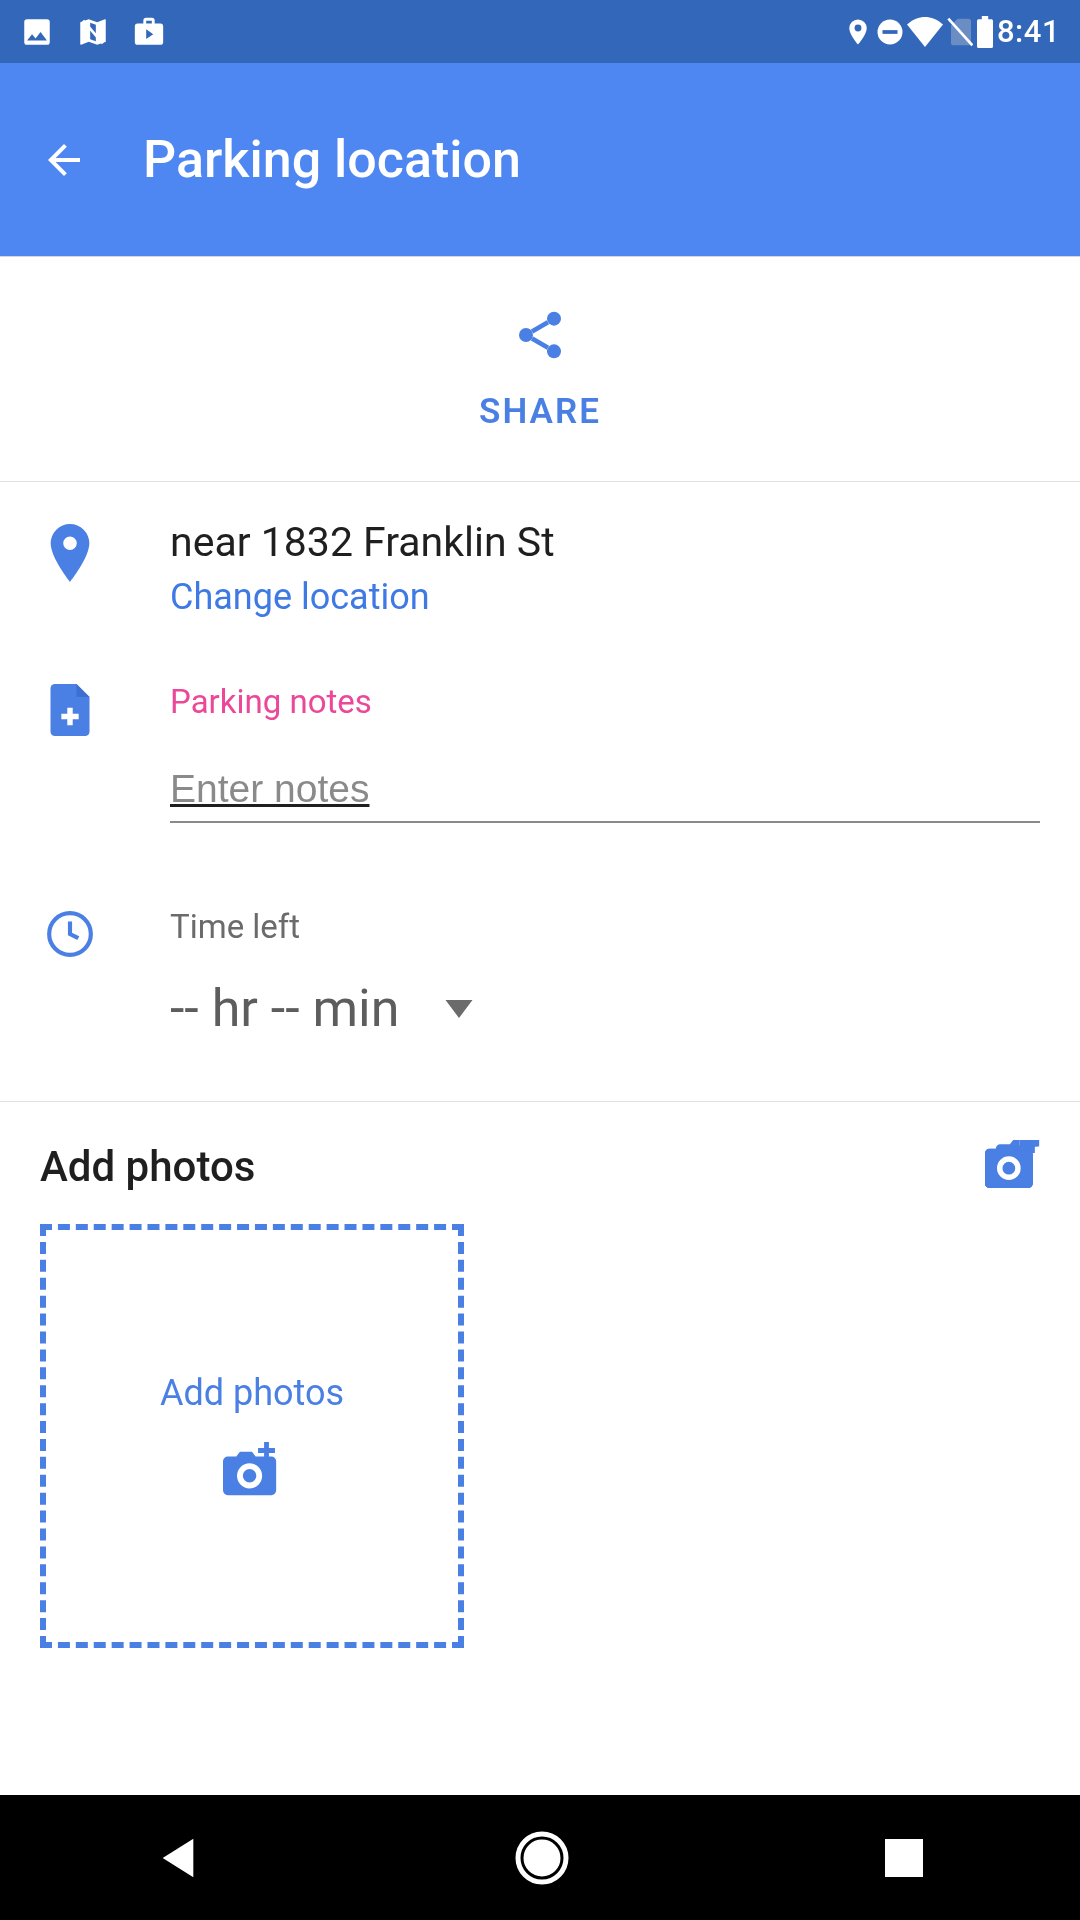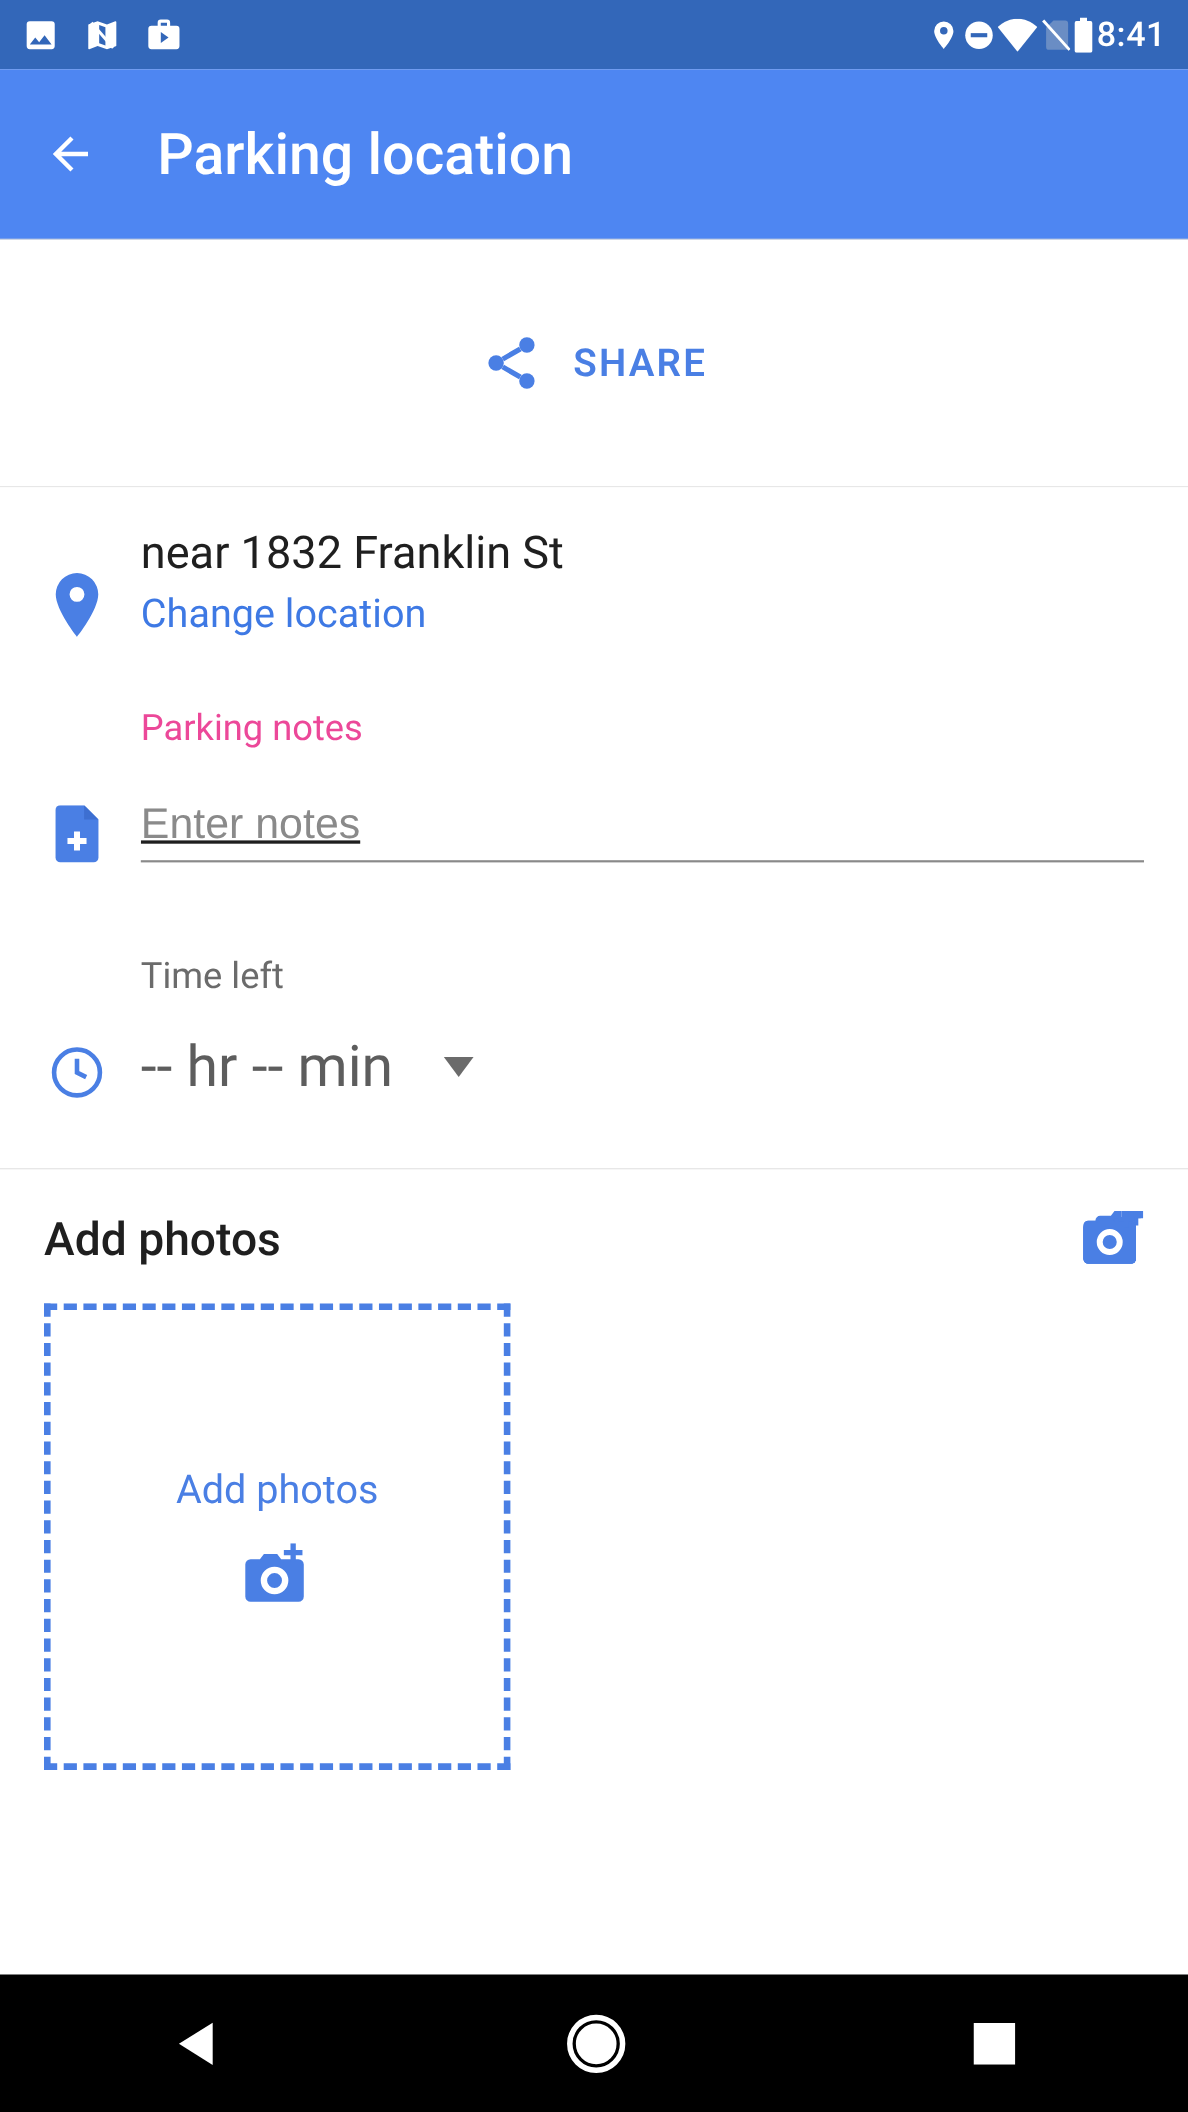--- a/index.html
+++ b/index.html
@@ -15,44 +15,44 @@
       height: 63px; background: #3367b9;
       display: flex; align-items: center;
       padding: 0 20px; color: #fff;
     }
     .statusbar .left-icons { display: flex; gap: 22px; }
     .statusbar .spacer { flex: 1; }
     .statusbar .right-icons { display: flex; align-items: center; gap: 2px; }
     .statusbar .clock { font-size: 31px; font-weight: 500; letter-spacing: 0.5px; }
     
     .appbar {
-      height: 155px; background: #4e86f2;
+      height: 194px; background: #4e86f2;
       display: flex; align-items: center;
       padding: 16px 40px; gap: 55px;
       border-bottom: 1px solid #d5d7db;
     }
     .appbar .title { color: #fff; font-size: 52px; font-weight: 500; }
     
     .actionrow {
       height: 225px; background: #fff;
       display: flex; border-bottom: 1px solid #e1e1e1;
     }
     .actionrow .action {
-      flex: 1; display: flex; flex-direction: row;
+      flex: 1; display: flex; flex-direction: column;
       align-items: center; justify-content: center; gap: 28px;
     }
     .actionrow .action .label {
       color: #4a7fe4; font-size: 35px; font-weight: 600;
       letter-spacing: 2px;
     }
     
     .content { background: #fff; }
     .row {
-      display: flex; align-items: flex-end;
-      padding: 36px 40px 36px 40px; gap: 28px;
+      display: flex; align-items: flex-start;
+      padding: 36px 40px 36px 40px; gap: 70px;
     }
     .row .icon-col { width: 60px; display: flex; justify-content: center; padding-top: 6px; }
     .row .body-col { flex: 1; }
     .loc-address { font-size: 41px; color: #1f1f1f; font-weight: 400; margin-bottom: 10px; }
     .loc-change { font-size: 36px; color: #3e79e4; }
     .notes-label { font-size: 33px; color: #ec4899; margin-bottom: 40px; }
     .notes-input {
       width: 100%; border: none; border-bottom: 2px solid #8a8a8a;
       font-size: 39px; padding: 6px 0 10px 0; color: #1f1f1f;
       outline: none; background: transparent; text-decoration: underline;

